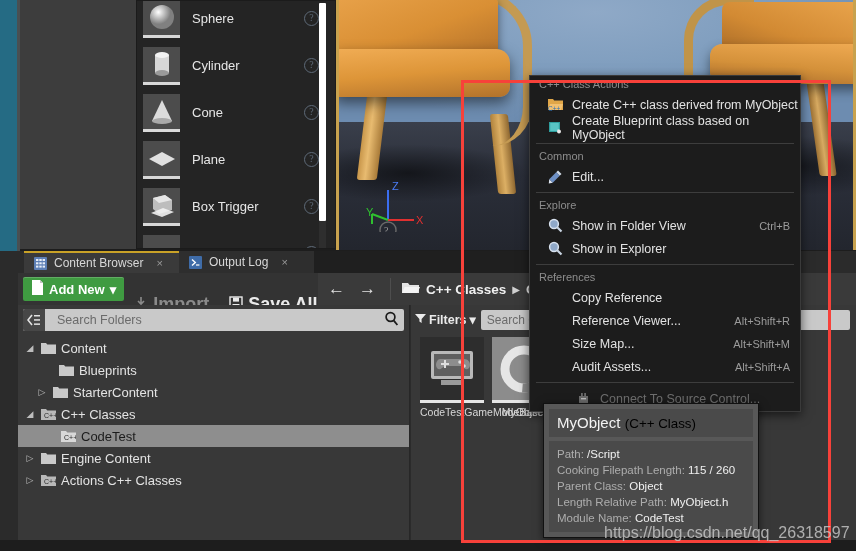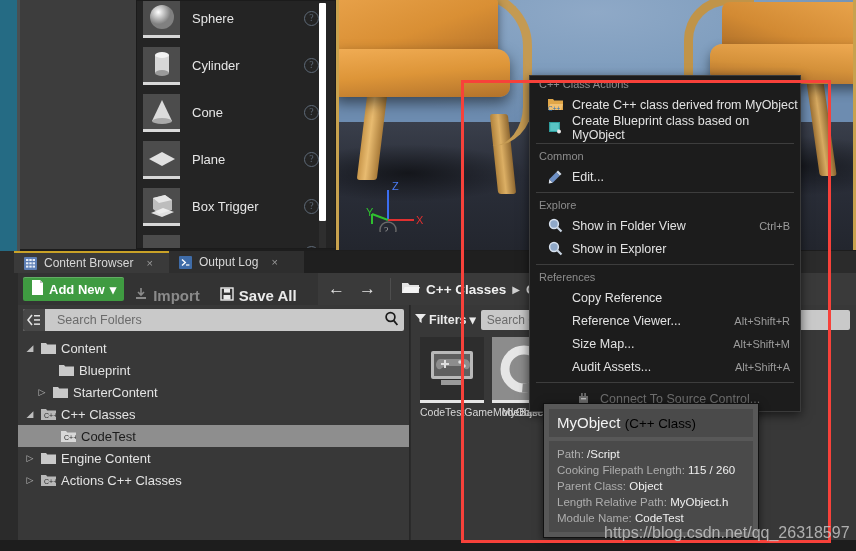--- a/index.html
+++ b/index.html
@@ -135,21 +135,21 @@
     position: absolute; right: 9px; top: 2px; width: 7px; height: 245px;
     background: #2e2e2e;
   }
 
   
   .cb-dock {
     position: absolute; left: 0; top: 251px; width: 856px; height: 300px;
     background: #2b2b2b;
   }
   .tabbar {
-    position: absolute; left: 14px; top: 0; width: 758px; height: 22px;
+    position: absolute; left: 24px; top: 0; width: 758px; height: 22px;
     background: #1f1f1f;
   }
   .tab {
     position: absolute; top: 0; height: 22px;
     display: flex; align-items: center; gap: 7px;
     padding: 0 8px 0 10px; font-size: 12px; color: #d8d8d8;
   }
   .tab.active { background: #3a3a3a; border-top: 2px solid #c9a227; }
   .tab.inactive { background: #2e2e2e; }
   .tab-x { color: #9a9a9a; font-size: 11px; margin-left: 6px; }
@@ -159,22 +159,22 @@
     position: absolute; left: 18px; top: 22px; width: 838px; height: 32px;
     background: #333333; display: flex; align-items: center;
   }
   .btn-addnew {
     margin-left: 5px; height: 24px; background: #3f9b41;
     border-radius: 2px; display: flex; align-items: center; gap: 5px;
     padding: 0 8px; color: #fff; font-size: 13px; font-weight: bold;
     box-shadow: inset 0 1px 0 rgba(255,255,255,.18);
   }
   .tb-item {
-    display: flex; align-items: flex-start; gap: 5px; padding: 0 10px;
-    font-size: 15px; font-weight: bold; height: 28px; margin-top: 24px;
+    display: flex; align-items: flex-end; gap: 5px; padding: 0 10px;
+    font-size: 18px; font-weight: bold; height: 28px; margin-top: 24px;
   }
   .tb-dim { color: #8a8a8a; }
   .tb-on  { color: #eaeaea; }
   .tb-sep { width: 1px; height: 22px; background: #4e4e4e; margin: 0 4px; }
 
   .crumbbar {
     position: absolute; left: 318px; top: 22px; width: 538px; height: 32px;
     background: #3a3a3a; display: flex; align-items: center; gap: 6px; padding-left: 6px;
   }
   .nav-arrow { color: #e2e2e2; font-size: 17px; padding: 0 4px; }
@@ -509,21 +509,21 @@
           <span class="folder-ico"><svg width="15" height="12" viewBox="0 0 15 12">
                 <path d="M0 1h5l1.3 1.6H15V12H0z" fill="#c9c9c9"></path>
               </svg></span>
           <span>Content</span>
         </div>
         <div class="tree-row" style="padding-left:24px">
           <span class="tw"></span>
           <span class="folder-ico"><svg width="15" height="12" viewBox="0 0 15 12">
                 <path d="M0 1h5l1.3 1.6H15V12H0z" fill="#c9c9c9"></path>
               </svg></span>
-          <span>Blueprint</span>
+          <span>Blueprints</span>
         </div>
         <div class="tree-row" style="padding-left:18px">
           <span class="tw">▷</span>
           <span class="folder-ico"><svg width="15" height="12" viewBox="0 0 15 12">
                 <path d="M0 1h5l1.3 1.6H15V12H0z" fill="#c9c9c9"></path>
               </svg></span>
           <span>StarterContent</span>
         </div>
         <div class="tree-row" style="padding-left:6px">
           <span class="tw">◢</span>

